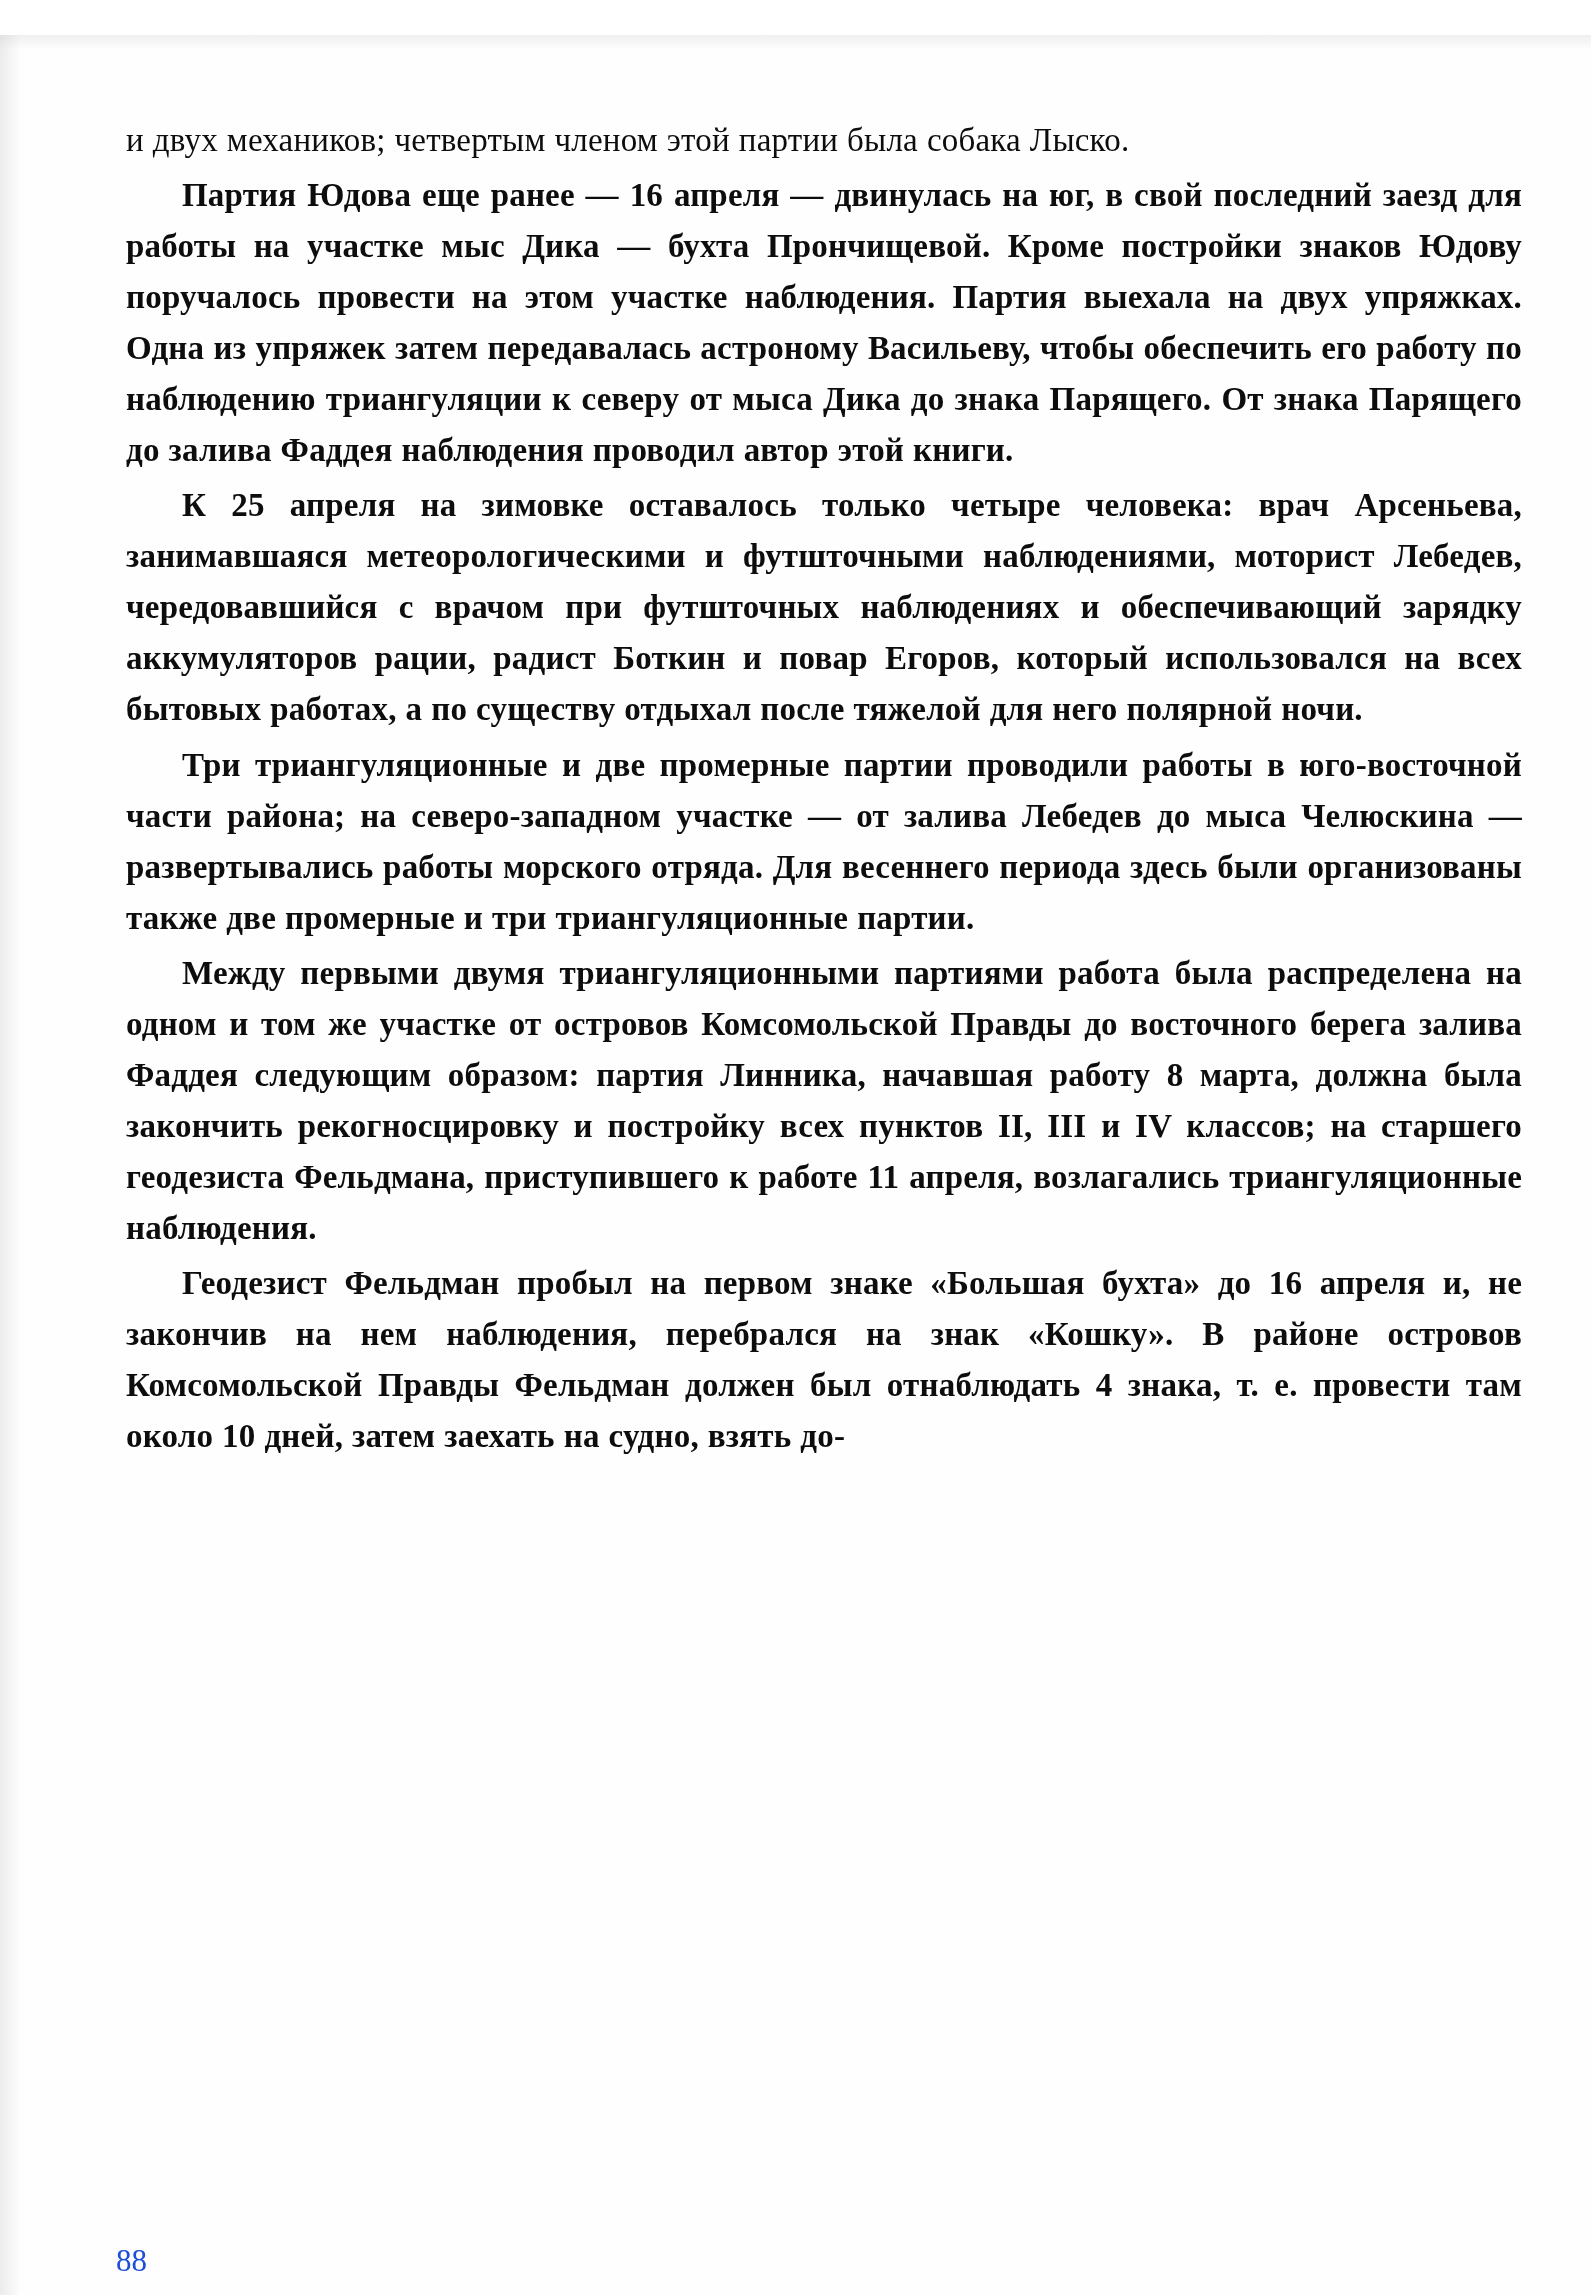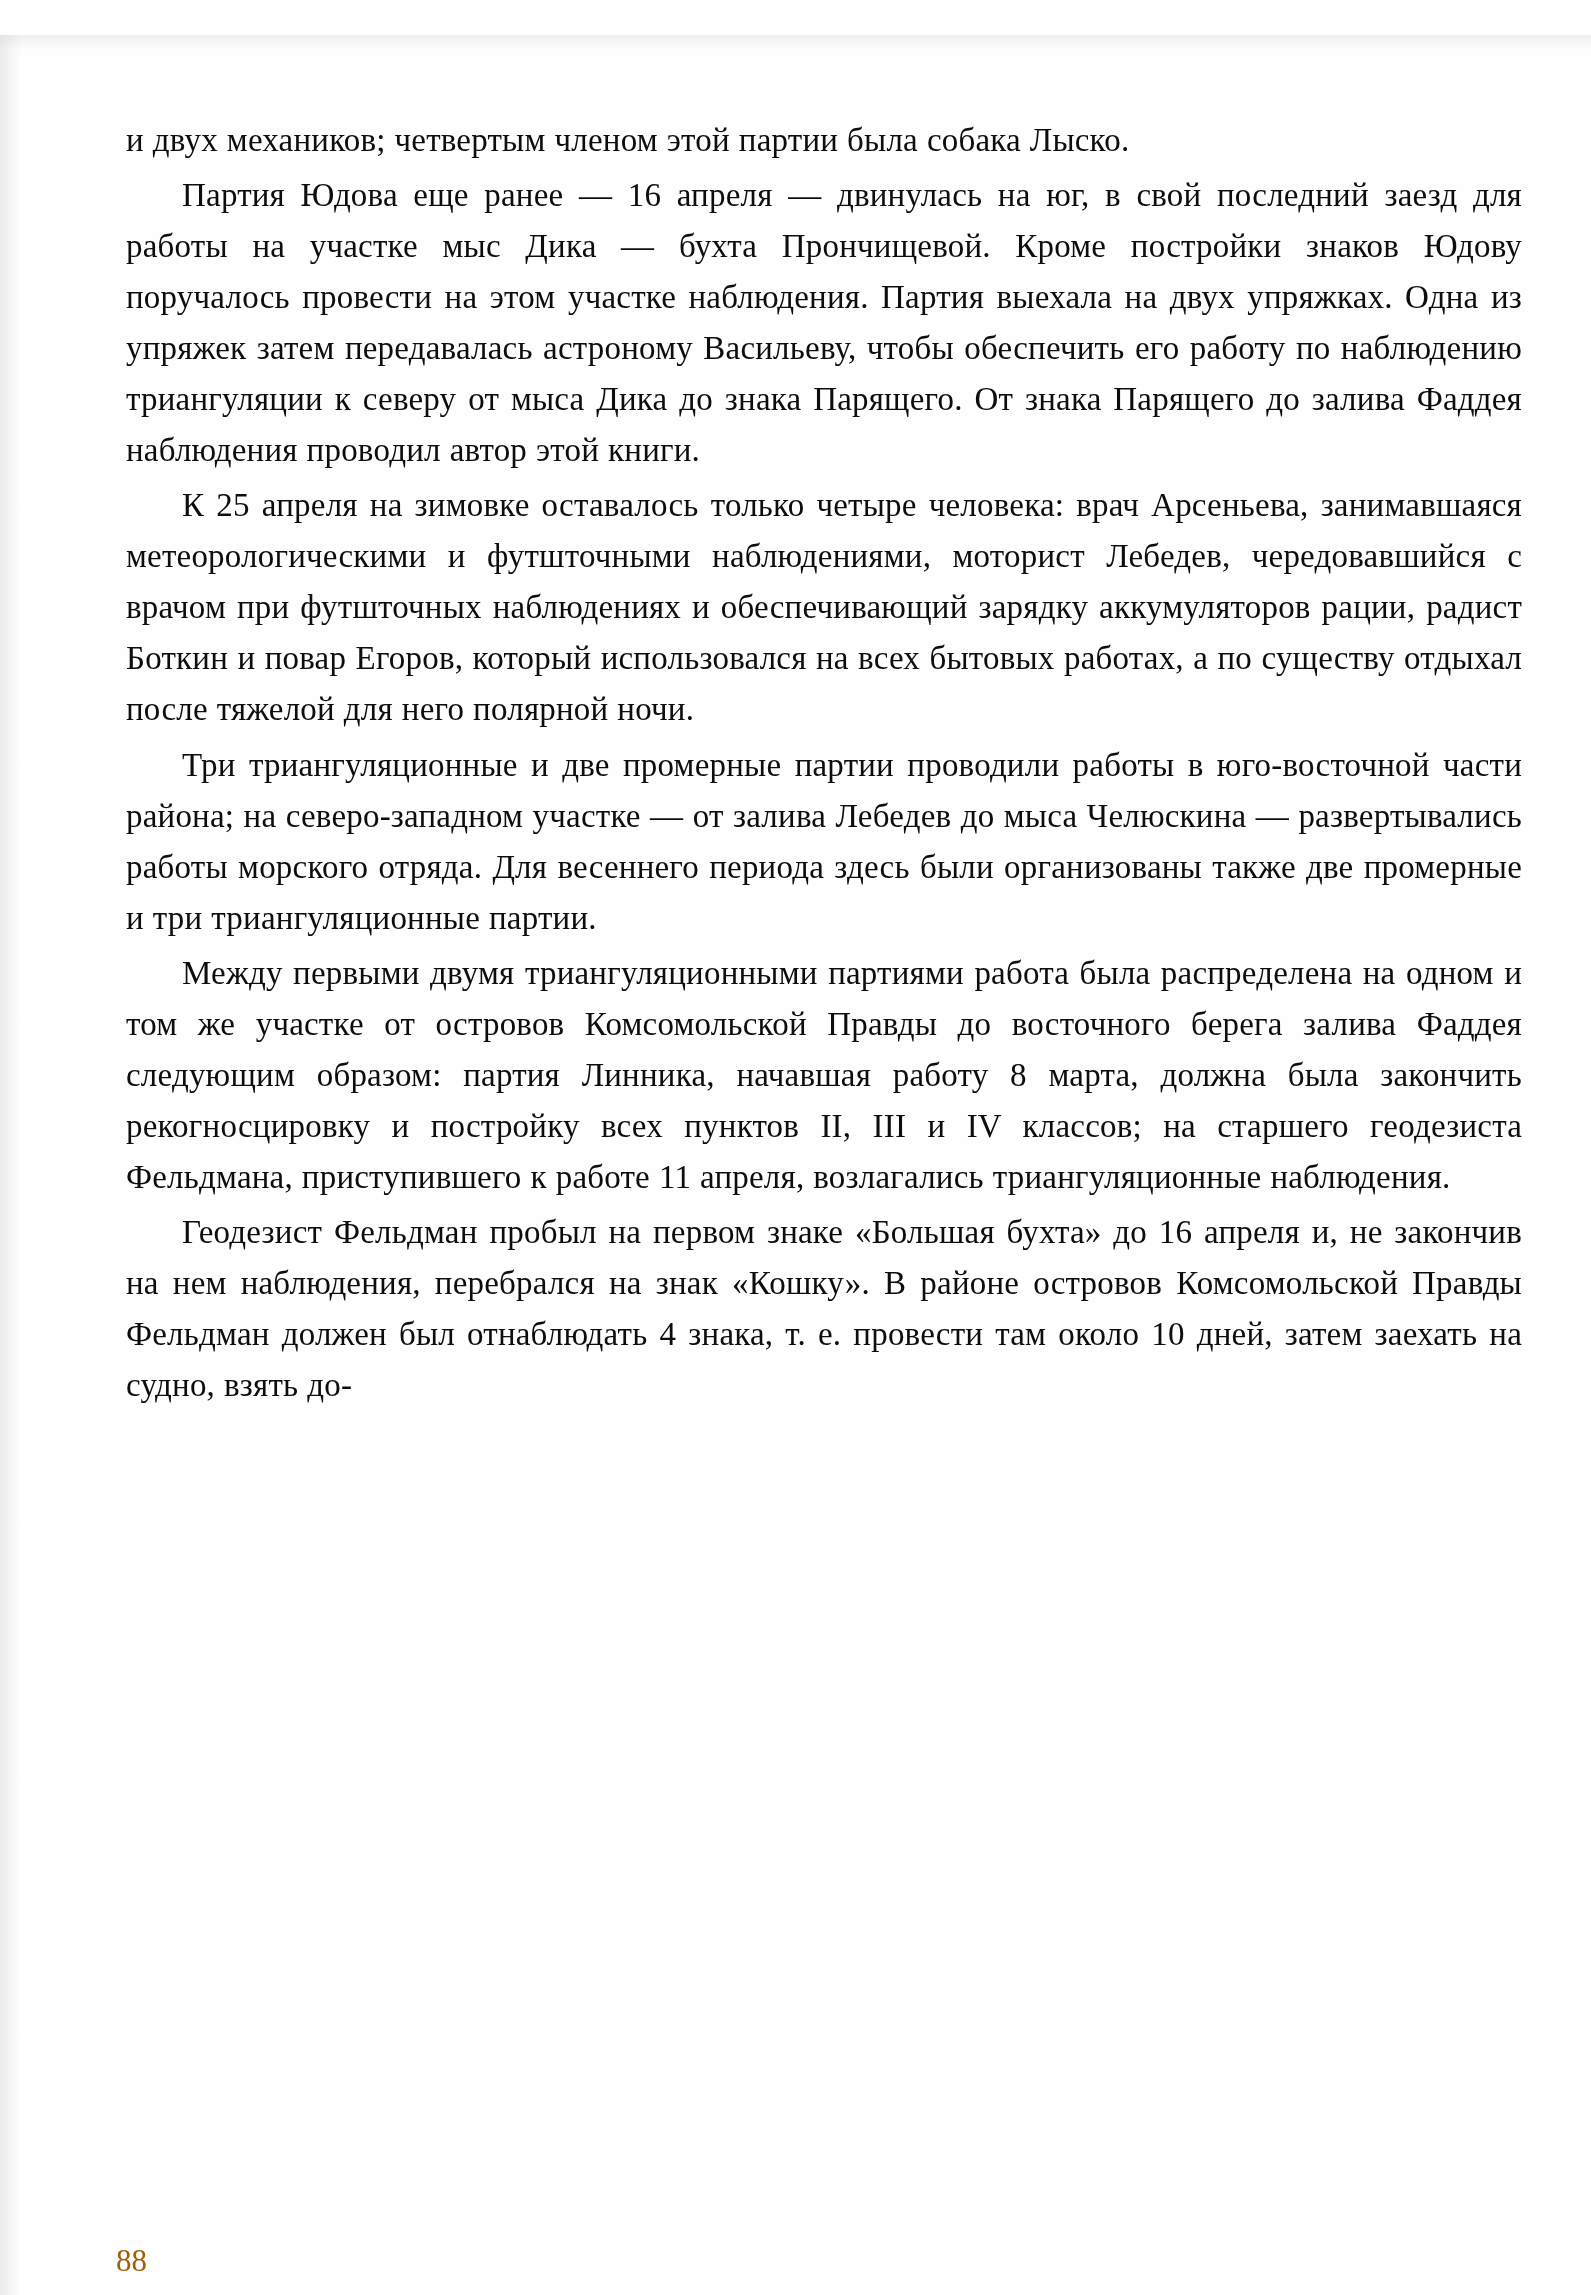--- a/index.html
+++ b/index.html
@@ -35,32 +35,33 @@
     text-align: justify;
     text-justify: inter-word;
     font-size: 33px;
     line-height: 51px;
     letter-spacing: 0.2px;
     word-spacing: 0.5px;
     text-indent: 0;
   }
   p.para.indent {
     text-indent: 56px;
+    font-weight: bold;
   }
   p.para:last-child {
     text-align: justify;
   }
   .page-number {
     position: absolute;
     left: 116px;
     top: 2207px;
     font-size: 31px;
     line-height: 37px;
     font-family: "Liberation Serif", serif;
-    color: #a16207;
+    color: #1d4ed8;
   }
   
   .edge-shadow-left {
     position: absolute;
     left: 0;
     top: 0;
     width: 21px;
     height: 2295px;
     background: linear-gradient(to right, rgba(200,200,200,0.35), rgba(255,255,255,0));
     pointer-events: none;

